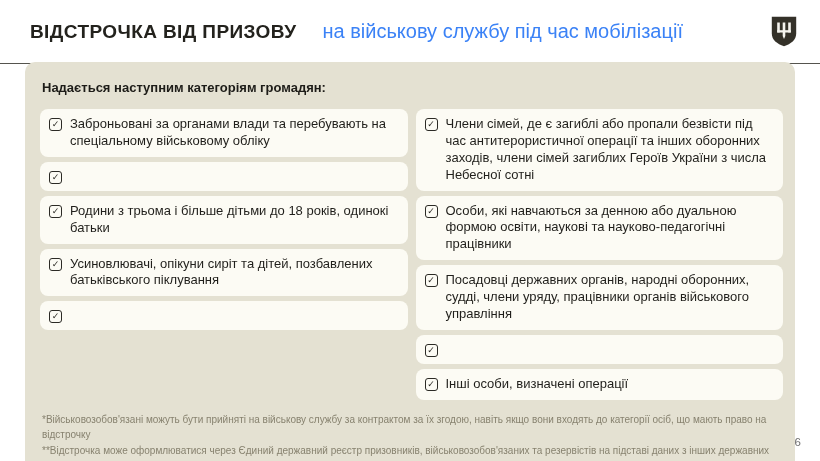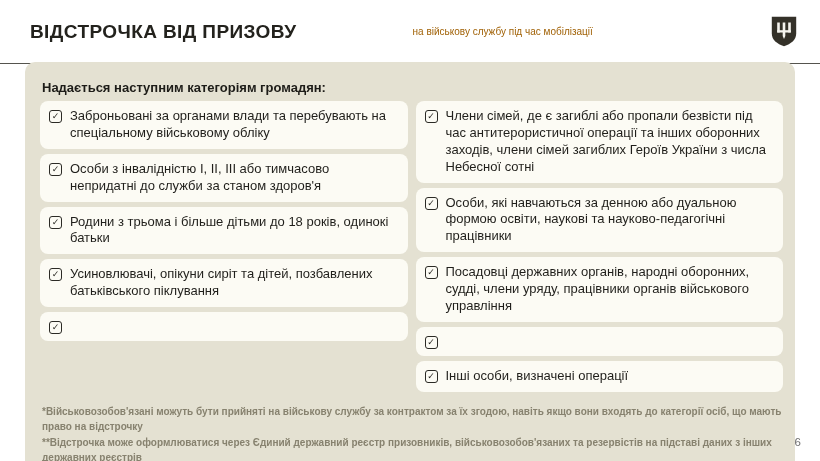--- a/index.html
+++ b/index.html
@@ -21,41 +21,41 @@
     border-bottom: 1.5px solid #55544e;
   }
   .header-title {
     font-size: 19px;
     font-weight: 700;
     letter-spacing: 0.4px;
     color: #23221d;
     white-space: nowrap;
   }
   .header-subtitle {
-    font-size: 10px;
-    color: #a16207;
+    font-size: 20px;
+    color: #3b82f6;
     white-space: nowrap;
     margin-right: 62px;
   }
   .logo-shield { width: 26px; height: 31px; display: block; }
 
   
   .panel {
     position: absolute;
     left: 25px; top: 62px;
     width: 770px;
     background: #e4e1d2;
     border-radius: 10px;
     padding: 13px 12px 12px 15px;
   }
   .panel-heading {
     font-size: 13px;
     font-weight: 700;
     color: #1d1c18;
-    margin: 5px 0 6px 2px;
+    margin: 5px 0 14px 2px;
   }
   .columns { display: flex; gap: 8px; align-items: flex-start; }
   .col { flex: 1; display: flex; flex-direction: column; gap: 5px; }
 
   .card {
     background: #fcfbf4;
     border-radius: 8px;
     padding: 7px 10px 7px 9px;
     display: flex;
     gap: 8px;
@@ -79,21 +79,20 @@
     font-size: 13px;
     line-height: 1.3;
     color: #201f1b;
   }
 
   .footnotes { margin: 12px 0 2px 2px; }
   .footnote {
     font-size: 10px;
     line-height: 1.55;
     color: #87826f;
-    font-weight: bold;
   }
 
   
   .page-number {
     position: absolute;
     right: 19px; bottom: 13px;
     font-size: 11.5px;
     color: #6d6d6d;
   }
 </style>
@@ -118,21 +117,20 @@
 
   <div class="columns">
 
     <div class="col">
       <div class="card">
         <span class="checkbox">✓</span>
         <span class="card-text">Заброньовані за органами влади та перебувають на спеціальному військовому обліку</span>
       </div>
       <div class="card">
         <span class="checkbox">✓</span>
-        <span class="card-text">Особи з інвалідністю I, II, III або тимчасово непридатні до служби за станом здоров'я</span>
       </div>
       <div class="card">
         <span class="checkbox">✓</span>
         <span class="card-text">Родини з трьома і більше дітьми до 18 років, одинокі батьки</span>
       </div>
       <div class="card">
         <span class="checkbox">✓</span>
         <span class="card-text">Усиновлювачі, опікуни сиріт та дітей, позбавлених батьківського піклування</span>
       </div>
       <div class="card">

